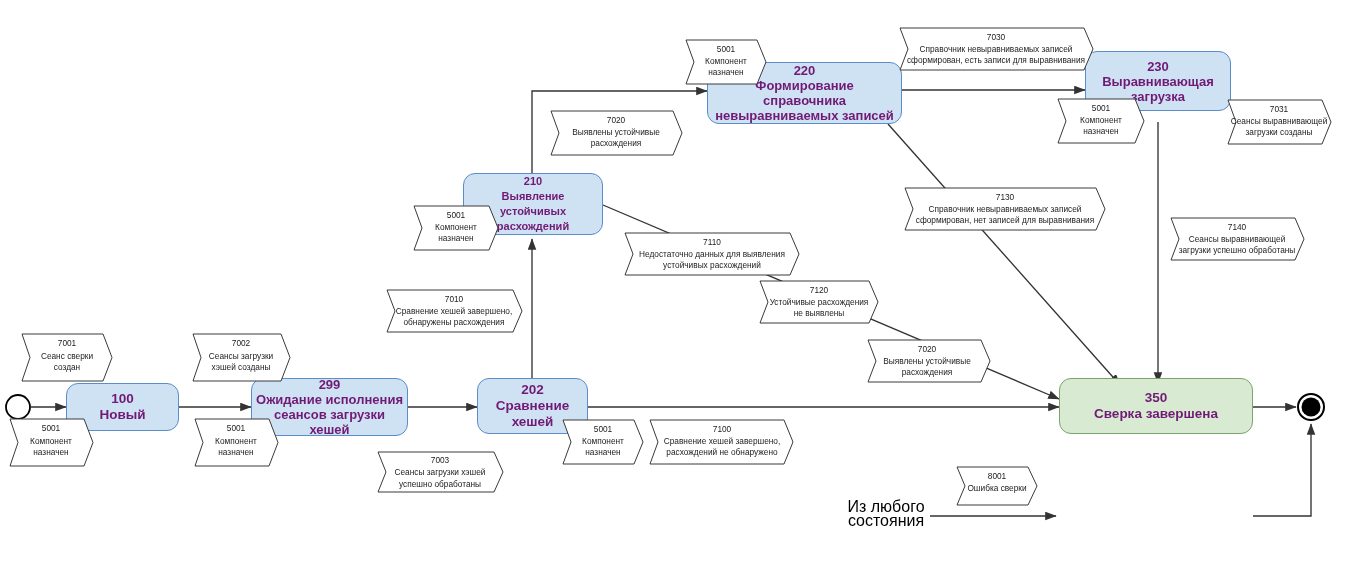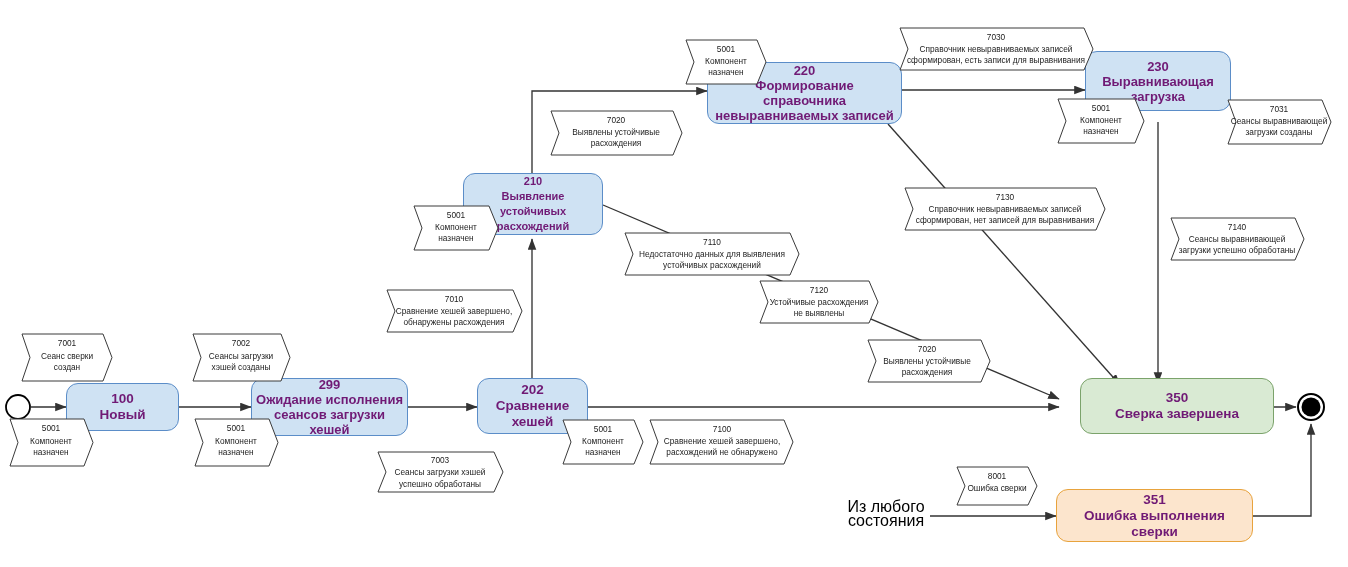--- a/index.html
+++ b/index.html
@@ -161,25 +161,23 @@
 
   <div class="state blue" style="left:707px; top:62px; width:195px; height:62px; font-size:13px; line-height:15px;">220
 Формирование
 справочника
 невыравниваемых записей</div>
 
   <div class="state blue" style="left:1085px; top:51px; width:146px; height:60px; font-size:13px; line-height:15px;">230
 Выравнивающая
 загрузка</div>
 
-  <div class="state green" style="left:1059px; top:378px; width:194px; height:56px;margin-left:21px;">350
+  <div class="state green" style="left:1059px; top:378px; width:194px; height:56px;">350
 Сверка завершена</div>
 
-  <div class="state orange" style="left:1056px; top:489px; width:197px; height:53px;">351
-Ошибка выполнения сверки</div>
 
   <div class="free-label" style="left:838px; top:500px; width:96px;">Из любого
 состояния</div>
 
   <svg class="layer tags" viewBox="0 0 1348 567">
 
     <g>
       <path class="tag-shape" d="M22,334 L103,334 L112,357.5 L103,381 L22,381 L30,357.5 Z"></path>
       <text class="tag-id" x="67" y="346">7001</text>
       <text class="tag-text" x="67" y="358.5">Сеанс сверки</text>

